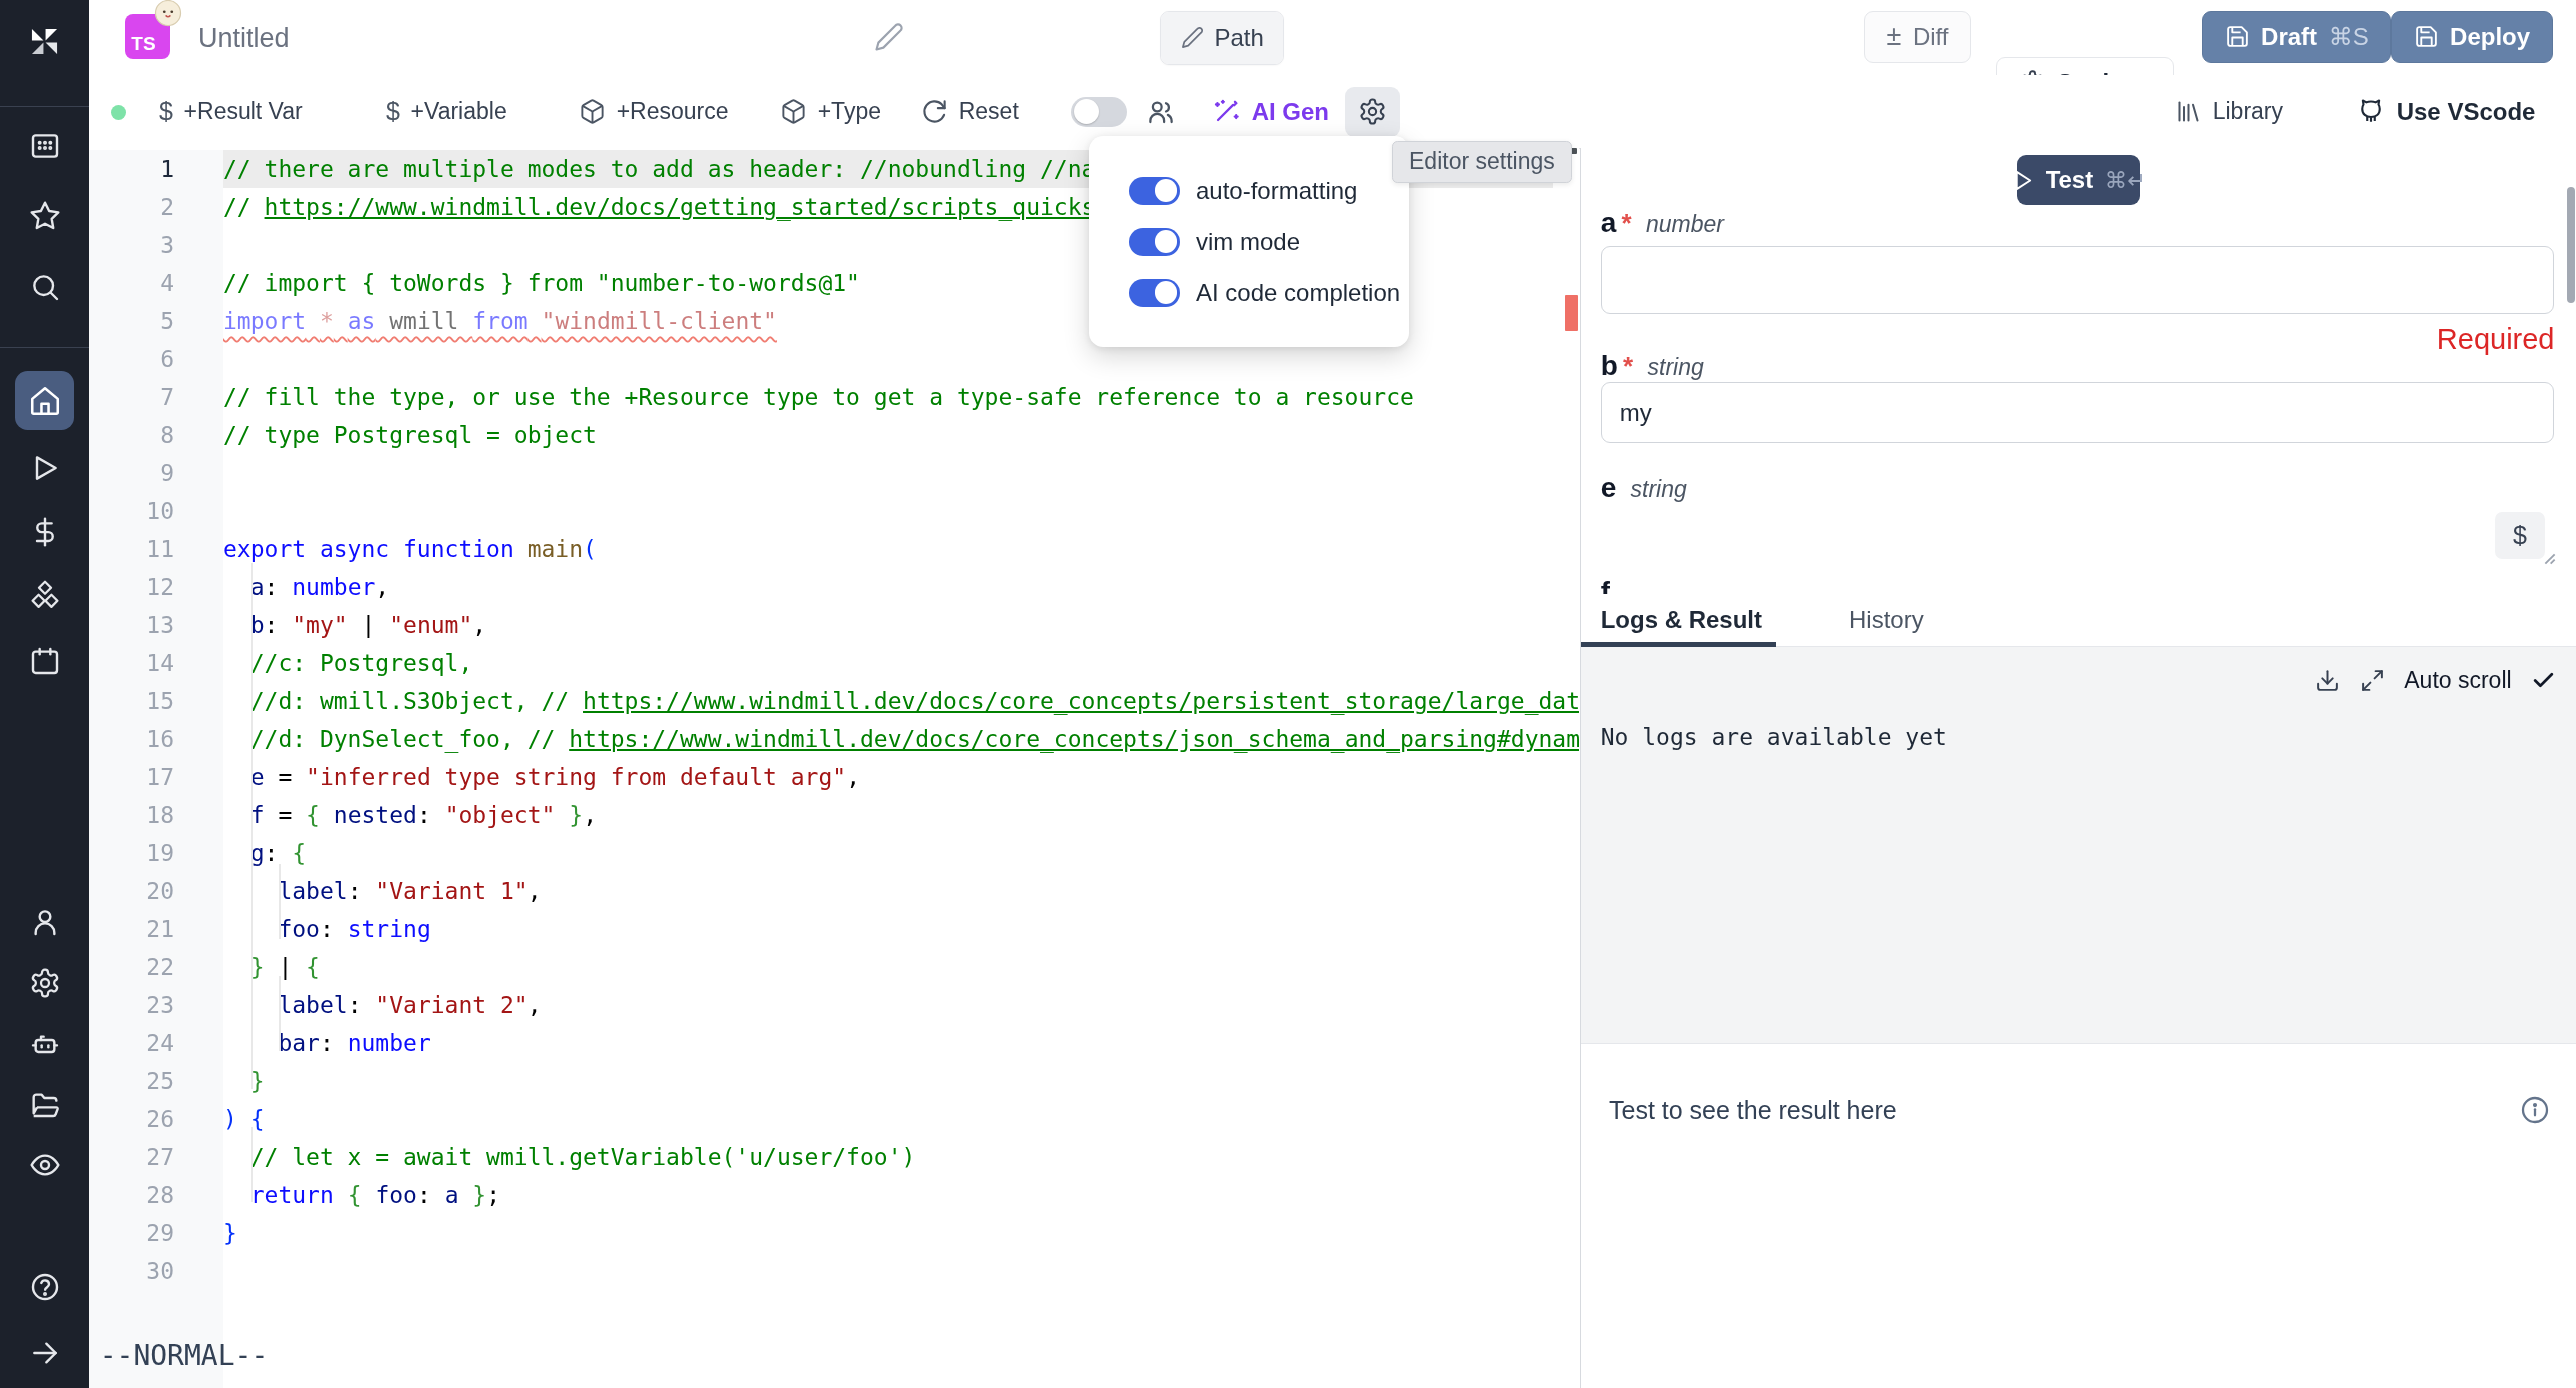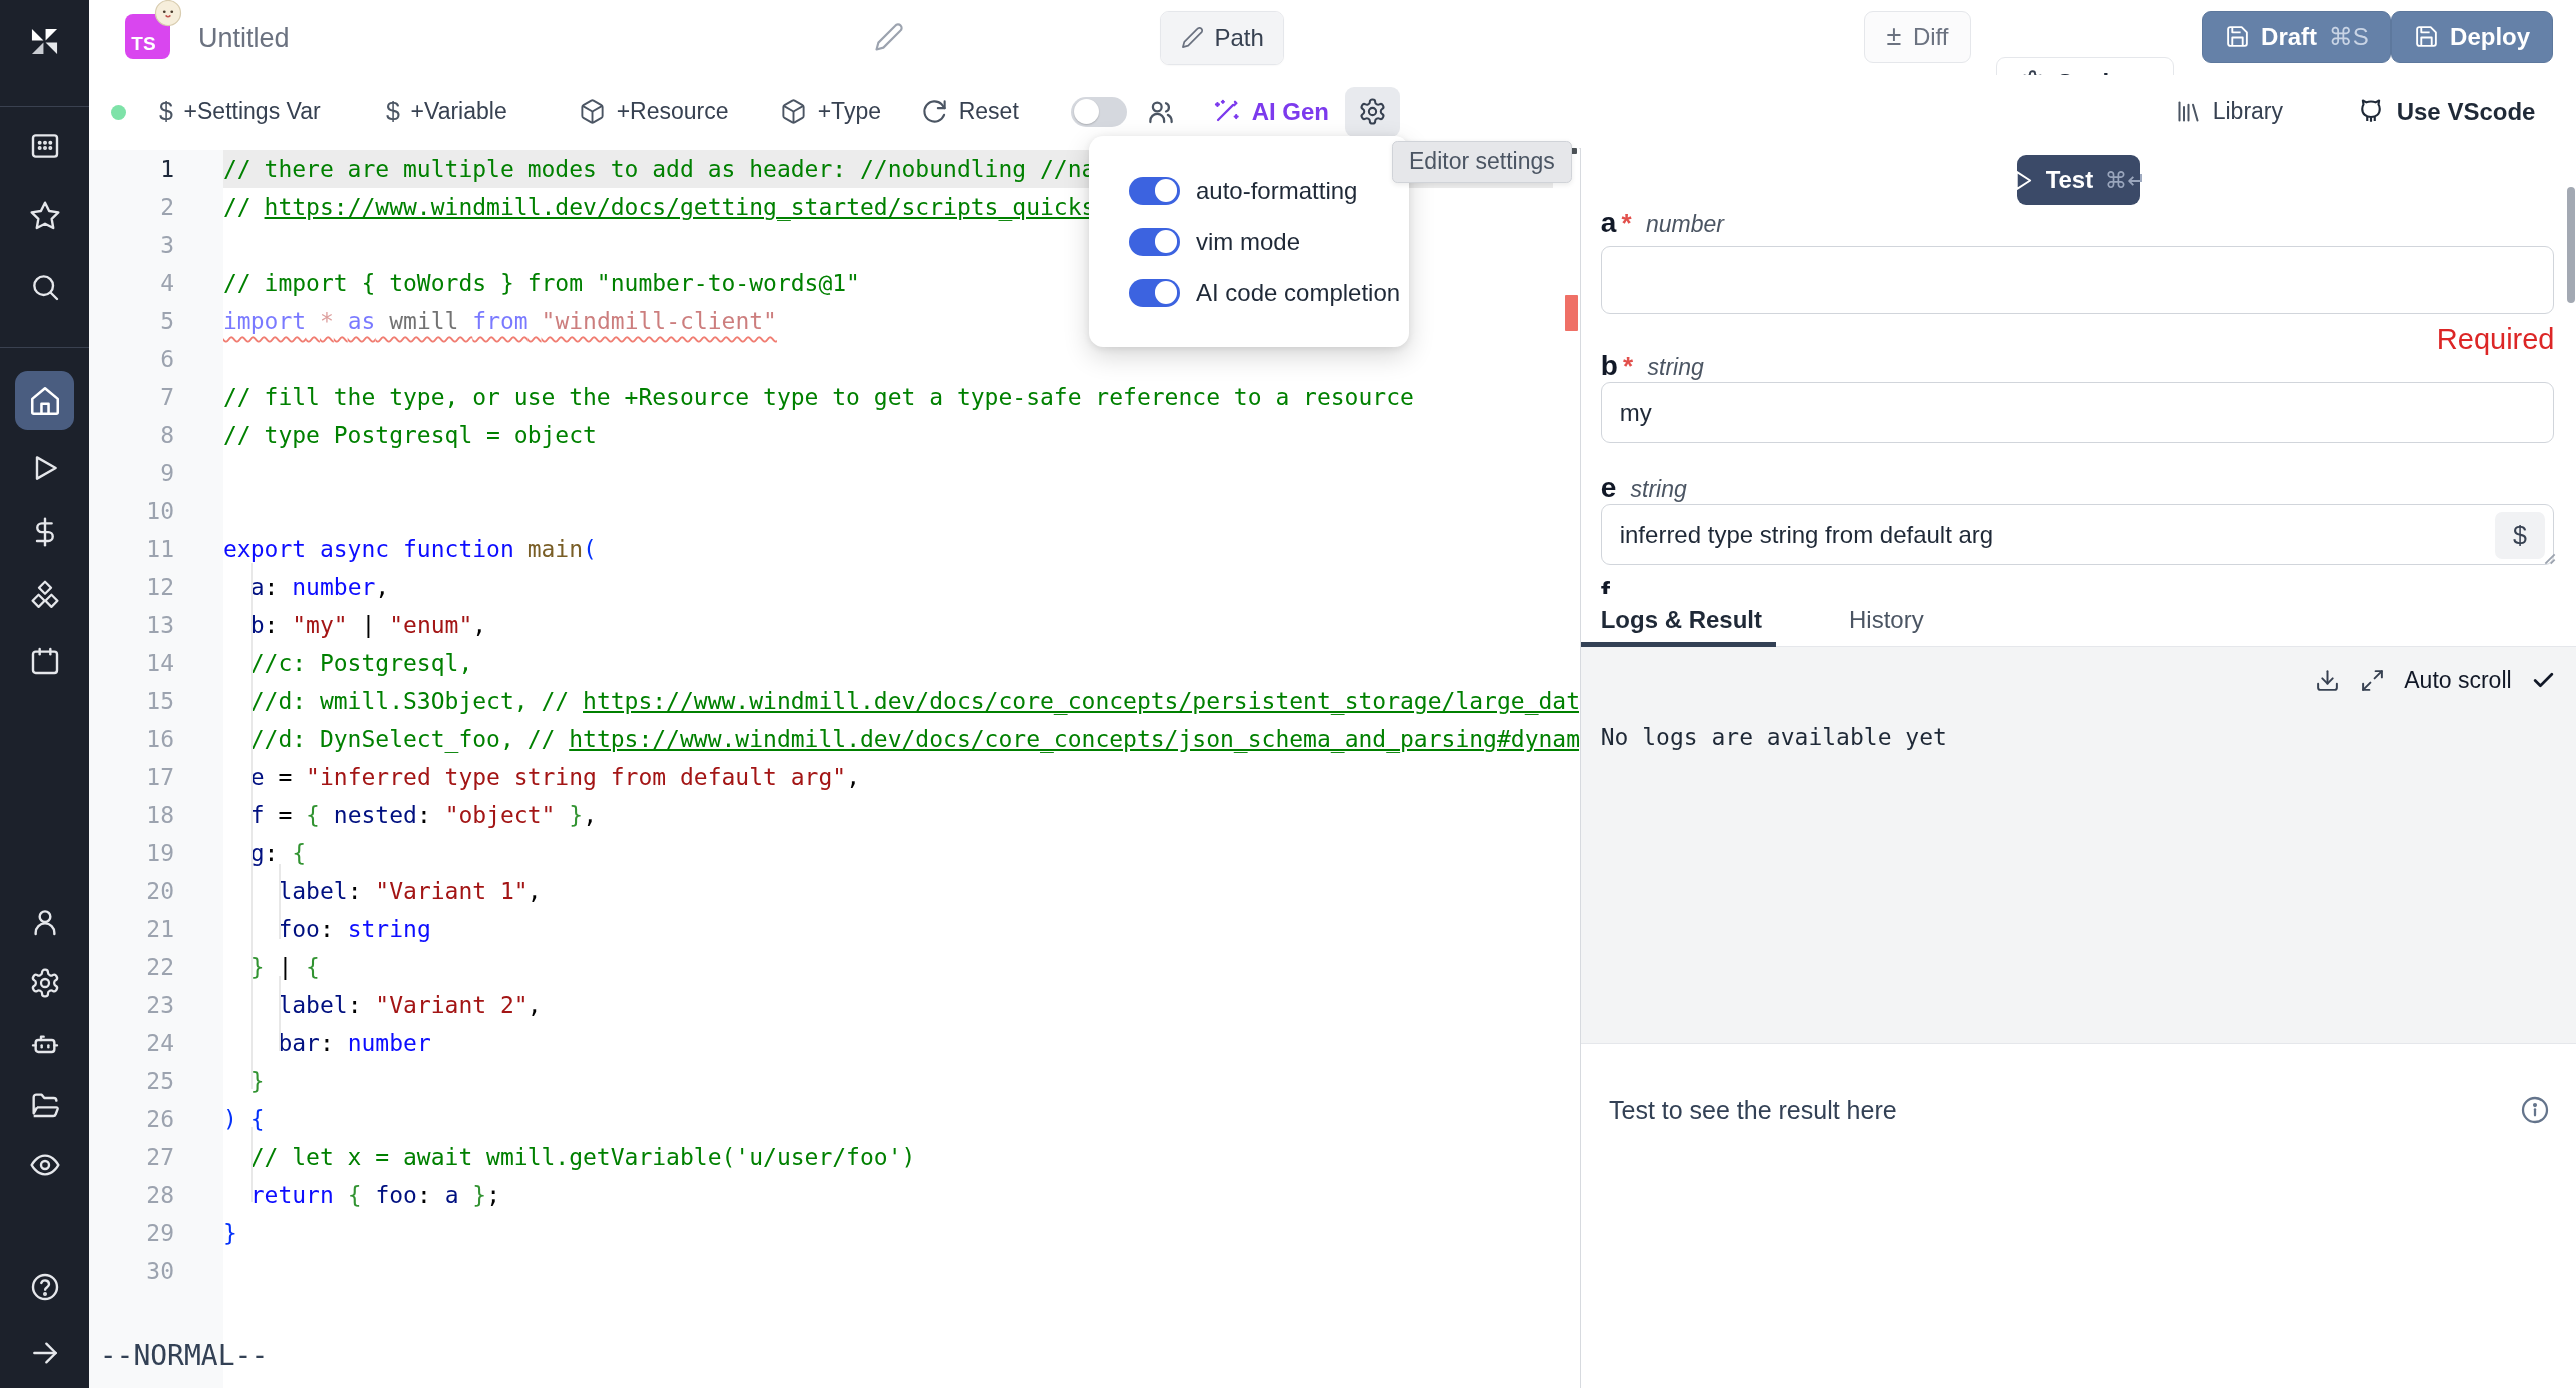--- a/index.html
+++ b/index.html
@@ -269,21 +269,21 @@
           </svg>
         </span>
       <span>Deploy</span>
     </div>
   </header>
 
   <div class="toolbar">
     <div class="gdot"></div>
     <div class="titem" style="left:70px">
         <span class="dollar">$</span>
-        <span>+Settings Var</span>
+        <span>+Result Var</span>
       </div>
     <div class="titem" style="left:297px">
         <span class="dollar">$</span>
         <span>+Variable</span>
       </div>
     <div class="titem" style="left:490px">
       <span>
           <svg width="27" height="27" viewBox="0 0 24 24" fill="none" stroke="#4b5563" stroke-width="1.7" stroke-linejoin="round">
             <path d="M21 16V8a2 2 0 0 0-1-1.73l-7-4a2 2 0 0 0-2 0l-7 4A2 2 0 0 0 3 8v8a2 2 0 0 0 1 1.73l7 4a2 2 0 0 0 2 0l7-4A2 2 0 0 0 21 16z"></path>
             <polyline points="3.3 7 12 12 20.7 7"></polyline>
@@ -428,21 +428,20 @@
       <span class="nm">b</span>
         <span class="ast">*</span>
       <span class="ty">string</span>
     </div>
     <input class="finput" style="top: 234px; height: 61px;" value="my">
 
     <div class="flabel" style="top:324px">
       <span class="nm">e</span>
       <span class="ty">string</span>
     </div>
-    <input class="finput" style="top: 356px; height: 61px; padding-right: 81px;" value="inferred type string from default arg">
     <div class="dollarbtn">$</div>
     <div class="resize">
         <svg width="16" height="16" viewBox="0 0 12 12" stroke="#9ca3af" stroke-width="1.4">
           <line x1="11" y1="4" x2="4" y2="11"></line>
           <line x1="11" y1="8" x2="8" y2="11"></line>
         </svg>
       </div>
 
     <div class="fclip">f</div>
 

